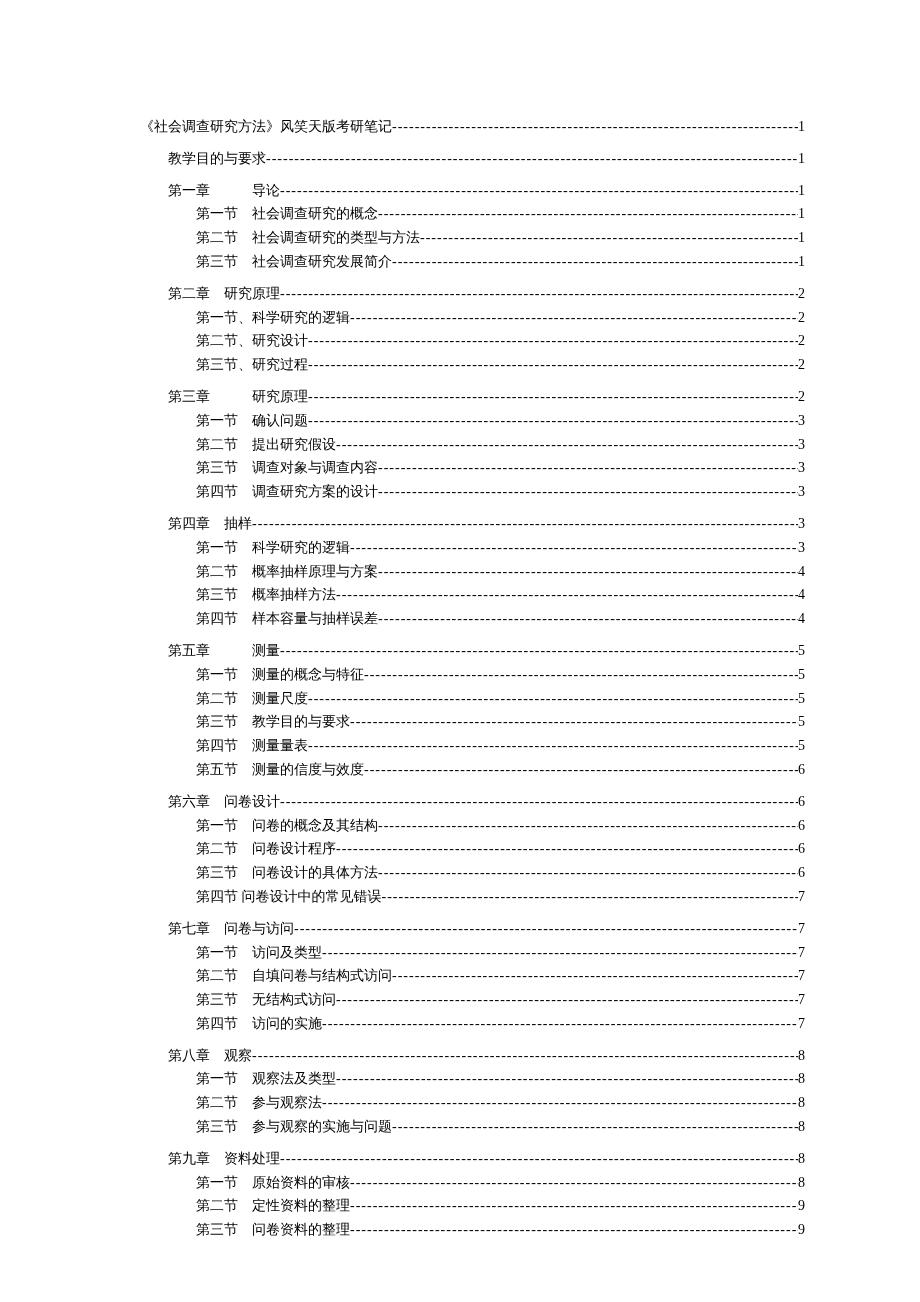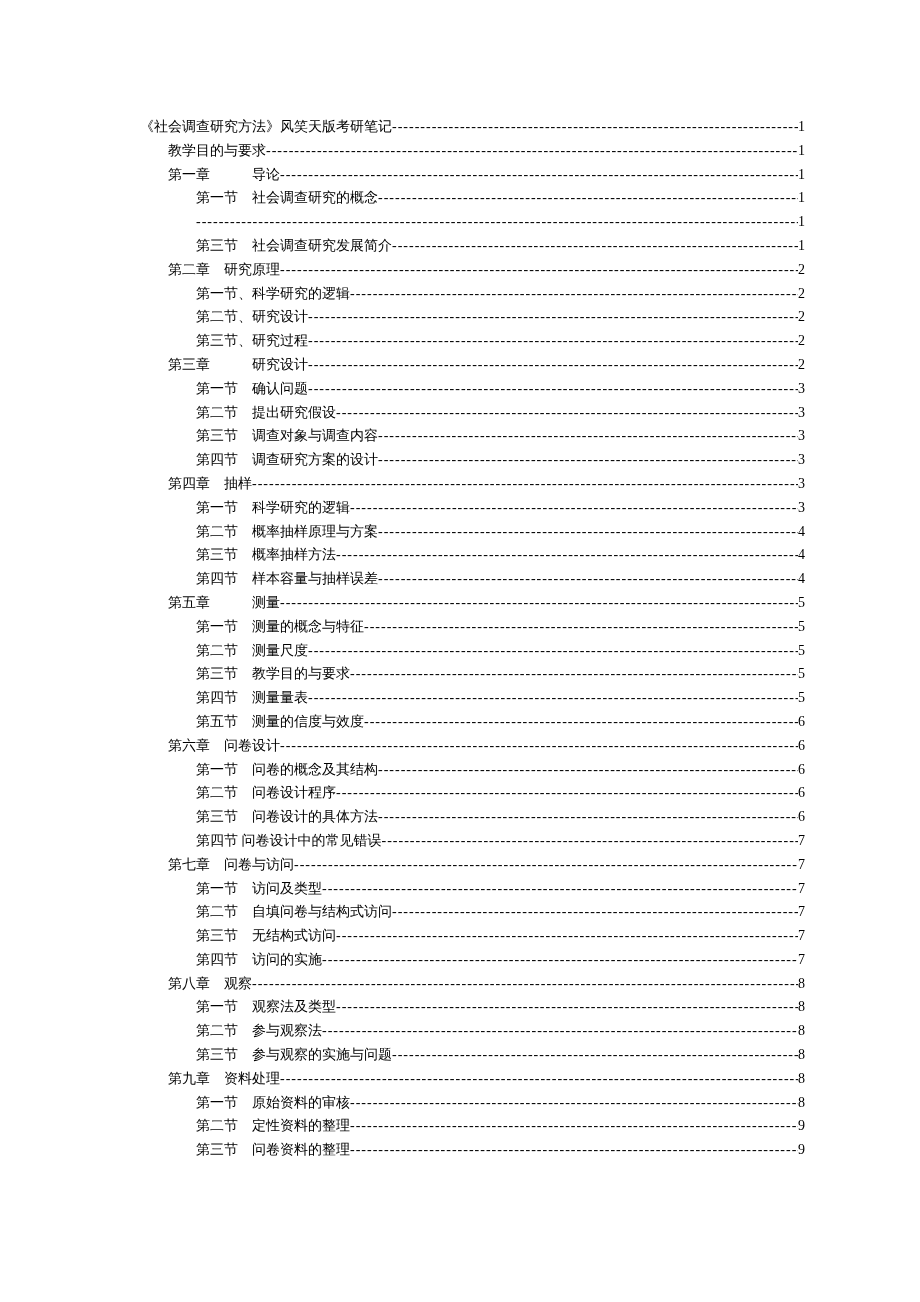--- a/index.html
+++ b/index.html
@@ -30,21 +30,21 @@
       overflow: hidden;
       letter-spacing: 1px;
     }
     .toc-dots::after {
       content: "----------------------------------------------------------------------------------------------------------------------------------------------------------------";
     }
     .toc-page {
       flex: 0 0 auto;
     }
     .indent-0 { padding-left: 0; }
-    .indent-1 { padding-left: 28px; }
+    .indent-1 { padding-left: 28px; margin-top: 8px; }
     .indent-2 { padding-left: 56px; }
   </style>
 </head>
 <body>
 
 <div class="page">
   <div id="toc-container">
       <div class="toc-line indent-0">
         <span class="toc-label">《社会调查研究方法》风笑天版考研笔记</span>
         <span class="toc-dots"></span>
@@ -59,20 +59,21 @@
         <span class="toc-label">第一章　　　导论</span>
         <span class="toc-dots"></span>
         <span class="toc-page">1</span>
       </div>
       <div class="toc-line indent-2">
         <span class="toc-label">第一节　社会调查研究的概念</span>
         <span class="toc-dots"></span>
         <span class="toc-page">1</span>
       </div>
       <div class="toc-line indent-2">
+        <span class="toc-label">第二节　社会调查研究的类型与方法</span>
         <span class="toc-dots"></span>
         <span class="toc-page">1</span>
       </div>
       <div class="toc-line indent-2">
         <span class="toc-label">第三节　社会调查研究发展简介</span>
         <span class="toc-dots"></span>
         <span class="toc-page">1</span>
       </div>
       <div class="toc-line indent-1">
         <span class="toc-label">第二章　研究原理</span>
@@ -88,21 +89,21 @@
         <span class="toc-label">第二节、研究设计</span>
         <span class="toc-dots"></span>
         <span class="toc-page">2</span>
       </div>
       <div class="toc-line indent-2">
         <span class="toc-label">第三节、研究过程</span>
         <span class="toc-dots"></span>
         <span class="toc-page">2</span>
       </div>
       <div class="toc-line indent-1">
-        <span class="toc-label">第三章　　　研究设计</span>
+        <span class="toc-label">第三章　　　研究原理</span>
         <span class="toc-dots"></span>
         <span class="toc-page">2</span>
       </div>
       <div class="toc-line indent-2">
         <span class="toc-label">第一节　确认问题</span>
         <span class="toc-dots"></span>
         <span class="toc-page">3</span>
       </div>
       <div class="toc-line indent-2">
         <span class="toc-label">第二节　提出研究假设</span>

